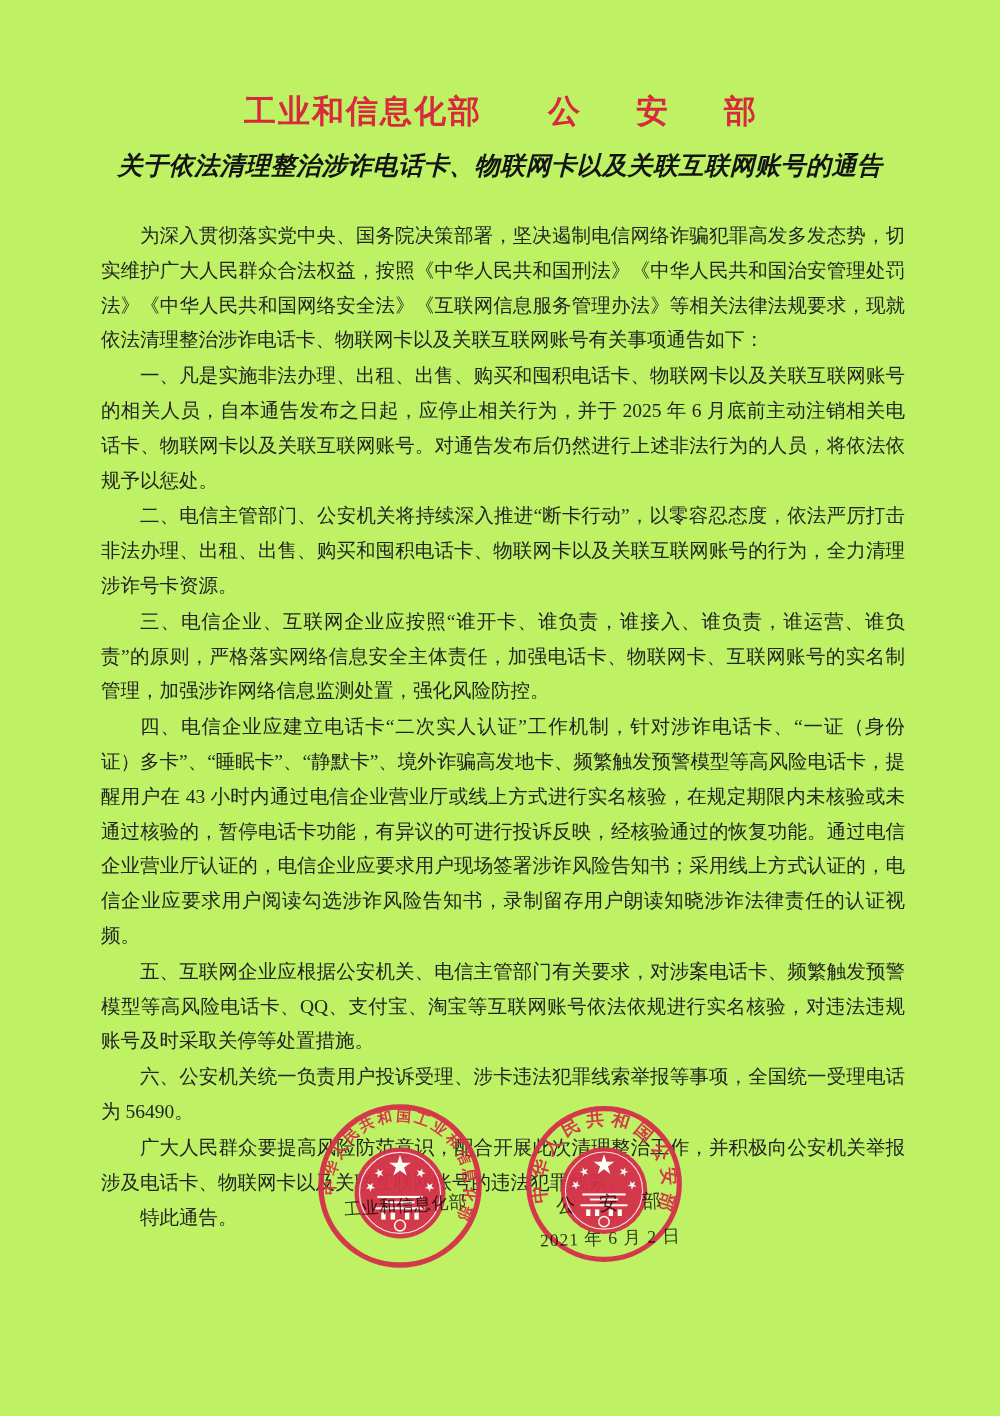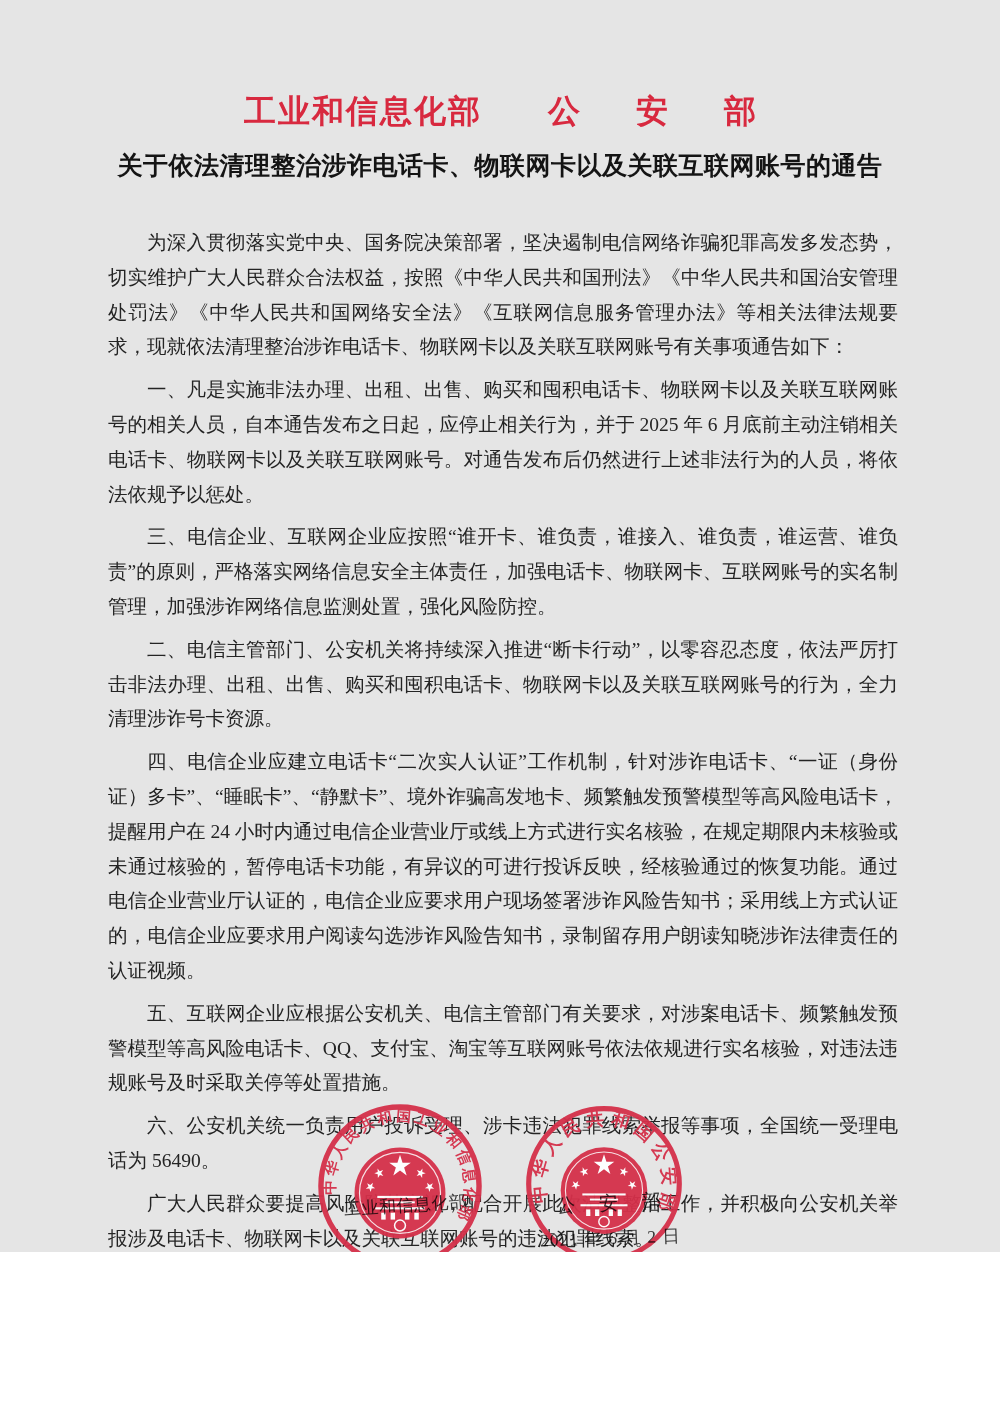--- a/index.html
+++ b/index.html
@@ -1,42 +1,43 @@
 <!DOCTYPE html>
 <html><head>
 <meta charset="utf-8">
 <style>
   html,body{margin:0;padding:0;}
   body{background:#ffffff;}
   .page{
     position:relative;
-    width:1000px;height:1252px;
-    background:#e5e5e5;
+    width:1000px;height:1416px;
+    background:#bef264;
     font-family:"Liberation Serif","DejaVu Serif",serif;
     overflow:hidden;
   }
   .ministries{
     position:absolute;top:90px;left:0;right:0;
     display:flex;justify-content:center;align-items:baseline;gap:66px;
     font-weight:bold;font-size:32px;color:#d8293f;
     letter-spacing:2px;
   }
   .ministry-right{letter-spacing:56px;margin-right:-56px;}
   .doc-title{
     position:absolute;top:149px;left:0;right:0;margin:0;
     text-align:center;
     font-size:25px;font-weight:bold;color:#141414;
     letter-spacing:0.5px;
+    font-style:italic;
   }
   .body-text{
     position:absolute;top:218px;left:100px;width:806px;
     font-size:19.5px;line-height:34.8px;color:#242424;
     text-align:justify;
   }
-  .body-text p{margin:8px;text-indent:2em;}
+  .body-text p{margin:1px;text-indent:2em;}
   .seal-area{position:absolute;left:0;top:1096px;width:1000px;height:200px;}
   .seal{position:absolute;opacity:0.95;}
   .seal-left{left:316px;top:6px;}
   .seal-right{left:524px;top:8px;}
   .overlay-text{
     position:absolute;
     color:#3d3d3d;
     mix-blend-mode:multiply;
     white-space:nowrap;
     font-family:"Liberation Serif","DejaVu Serif",serif;
@@ -54,26 +55,27 @@
   <div class="ministries">
     <span class="ministry-left">工业和信息化部</span>
     <span class="ministry-right">公安部</span>
   </div>
 
   <h1 class="doc-title">关于依法清理整治涉诈电话卡、物联网卡以及关联互联网账号的通告</h1>
 
   <div class="body-text">
     <p>为深入贯彻落实党中央、国务院决策部署，坚决遏制电信网络诈骗犯罪高发多发态势，切实维护广大人民群众合法权益，按照《中华人民共和国刑法》《中华人民共和国治安管理处罚法》《中华人民共和国网络安全法》《互联网信息服务管理办法》等相关法律法规要求，现就依法清理整治涉诈电话卡、物联网卡以及关联互联网账号有关事项通告如下：</p>
     <p>一、凡是实施非法办理、出租、出售、购买和囤积电话卡、物联网卡以及关联互联网账号的相关人员，自本通告发布之日起，应停止相关行为，并于 2025 年 6 月底前主动注销相关电话卡、物联网卡以及关联互联网账号。对通告发布后仍然进行上述非法行为的人员，将依法依规予以惩处。</p>
+    <p>二、电信主管部门、公安机关将持续深入推进“断卡行动”，以零容忍态度，依法严厉打击非法办理、出租、出售、购买和囤积电话卡、物联网卡以及关联互联网账号的行为，全力清理涉诈号卡资源。</p>
     <p>三、电信企业、互联网企业应按照“谁开卡、谁负责，谁接入、谁负责，谁运营、谁负责”的原则，严格落实网络信息安全主体责任，加强电话卡、物联网卡、互联网账号的实名制管理，加强涉诈网络信息监测处置，强化风险防控。</p>
-    <p>二、电信主管部门、公安机关将持续深入推进“断卡行动”，以零容忍态度，依法严厉打击非法办理、出租、出售、购买和囤积电话卡、物联网卡以及关联互联网账号的行为，全力清理涉诈号卡资源。</p>
-    <p>四、电信企业应建立电话卡“二次实人认证”工作机制，针对涉诈电话卡、“一证（身份证）多卡”、“睡眠卡”、“静默卡”、境外诈骗高发地卡、频繁触发预警模型等高风险电话卡，提醒用户在 24 小时内通过电信企业营业厅或线上方式进行实名核验，在规定期限内未核验或未通过核验的，暂停电话卡功能，有异议的可进行投诉反映，经核验通过的恢复功能。通过电信企业营业厅认证的，电信企业应要求用户现场签署涉诈风险告知书；采用线上方式认证的，电信企业应要求用户阅读勾选涉诈风险告知书，录制留存用户朗读知晓涉诈法律责任的认证视频。</p>
+    <p>四、电信企业应建立电话卡“二次实人认证”工作机制，针对涉诈电话卡、“一证（身份证）多卡”、“睡眠卡”、“静默卡”、境外诈骗高发地卡、频繁触发预警模型等高风险电话卡，提醒用户在 43 小时内通过电信企业营业厅或线上方式进行实名核验，在规定期限内未核验或未通过核验的，暂停电话卡功能，有异议的可进行投诉反映，经核验通过的恢复功能。通过电信企业营业厅认证的，电信企业应要求用户现场签署涉诈风险告知书；采用线上方式认证的，电信企业应要求用户阅读勾选涉诈风险告知书，录制留存用户朗读知晓涉诈法律责任的认证视频。</p>
     <p>五、互联网企业应根据公安机关、电信主管部门有关要求，对涉案电话卡、频繁触发预警模型等高风险电话卡、QQ、支付宝、淘宝等互联网账号依法依规进行实名核验，对违法违规账号及时采取关停等处置措施。</p>
     <p>六、公安机关统一负责用户投诉受理、涉卡违法犯罪线索举报等事项，全国统一受理电话为 56490。</p>
     <p>广大人民群众要提高风险防范意识，配合开展此次清理整治工作，并积极向公安机关举报涉及电话卡、物联网卡以及关联互联网账号的违法犯罪线索。</p>
+    <p>特此通告。</p>
   </div>
 
   <div class="seal-area">
 
     <svg class="seal seal-left" width="168" height="168" viewBox="0 0 170 170">
       <defs>
         <path id="star" d="M0,-10 L2.25,-3.09 L9.51,-3.09 L3.63,1.18 L5.88,8.09 L0,3.82 L-5.88,8.09 L-3.63,1.18 L-9.51,-3.09 L-2.25,-3.09 Z"></path>
         <g id="emblem">
           <circle r="46" fill="#d5304a"></circle>
           <circle r="41" fill="none" stroke="#ffffff" stroke-width="1.2" opacity="0.85"></circle>

